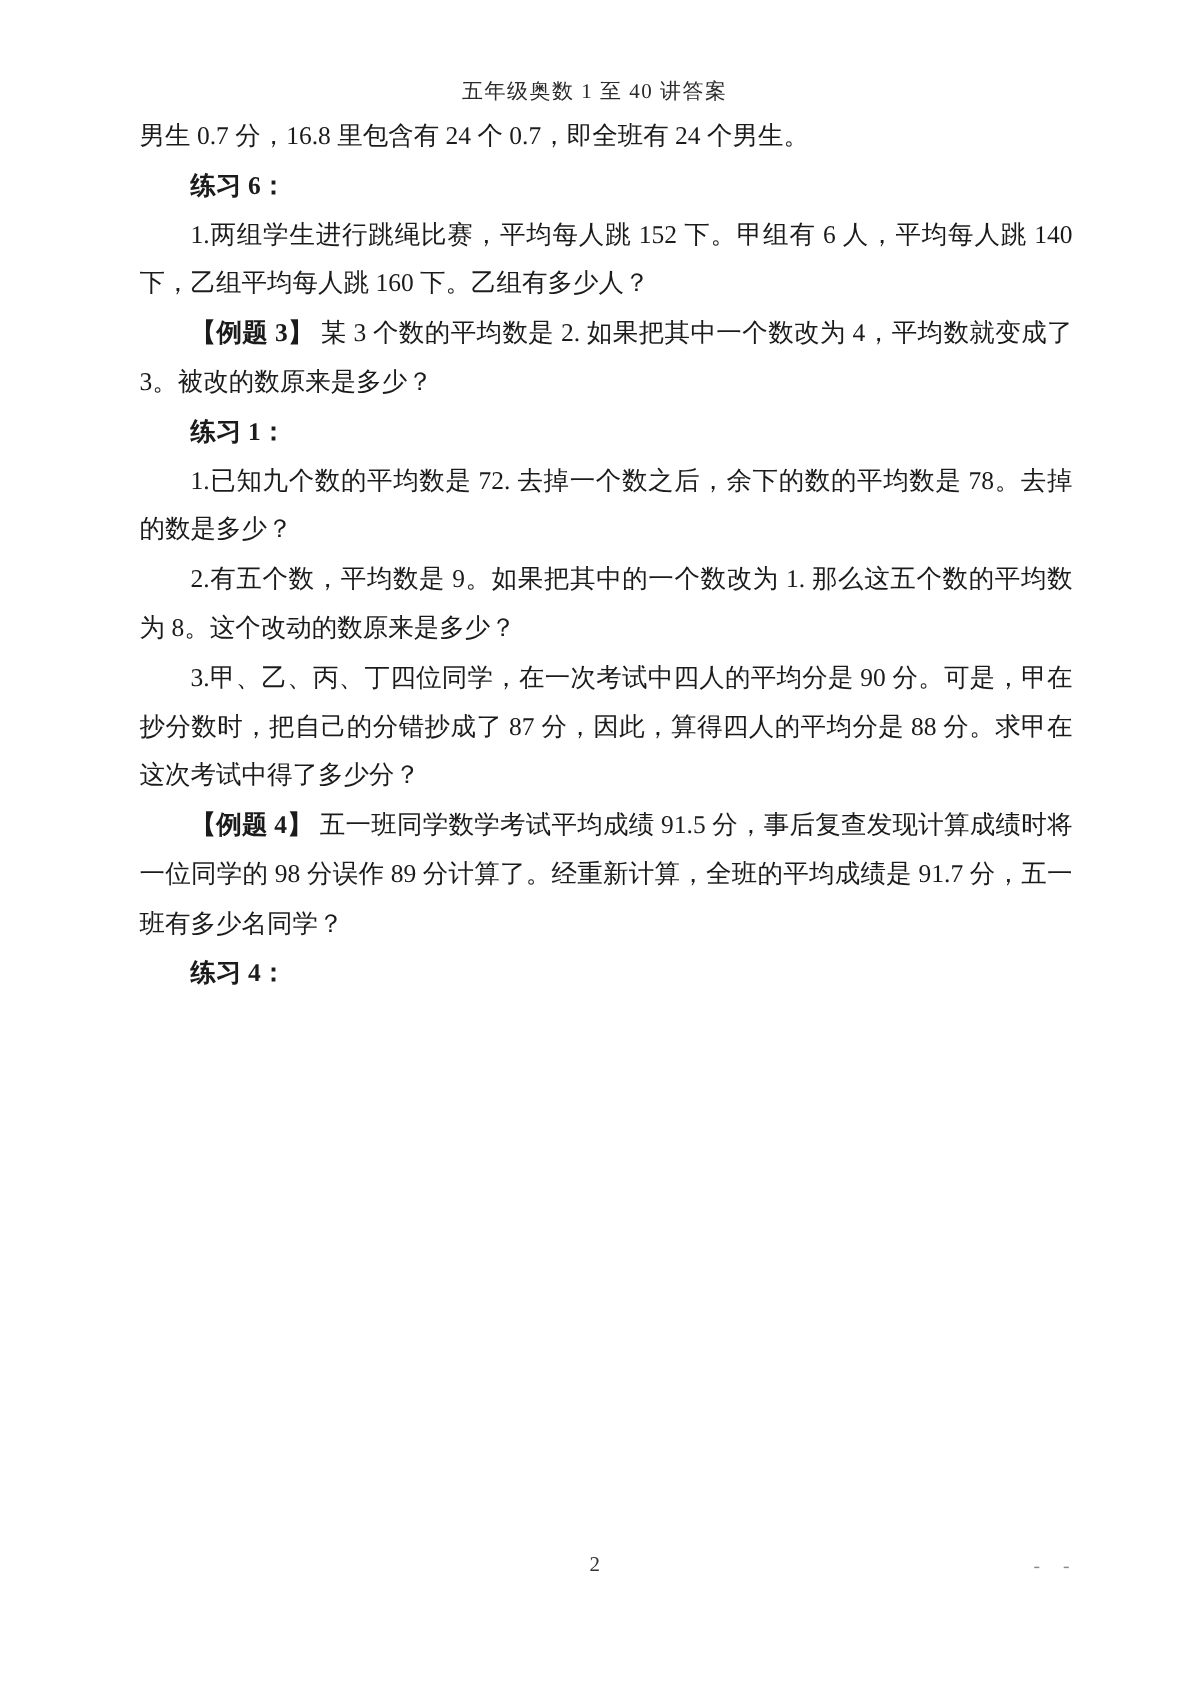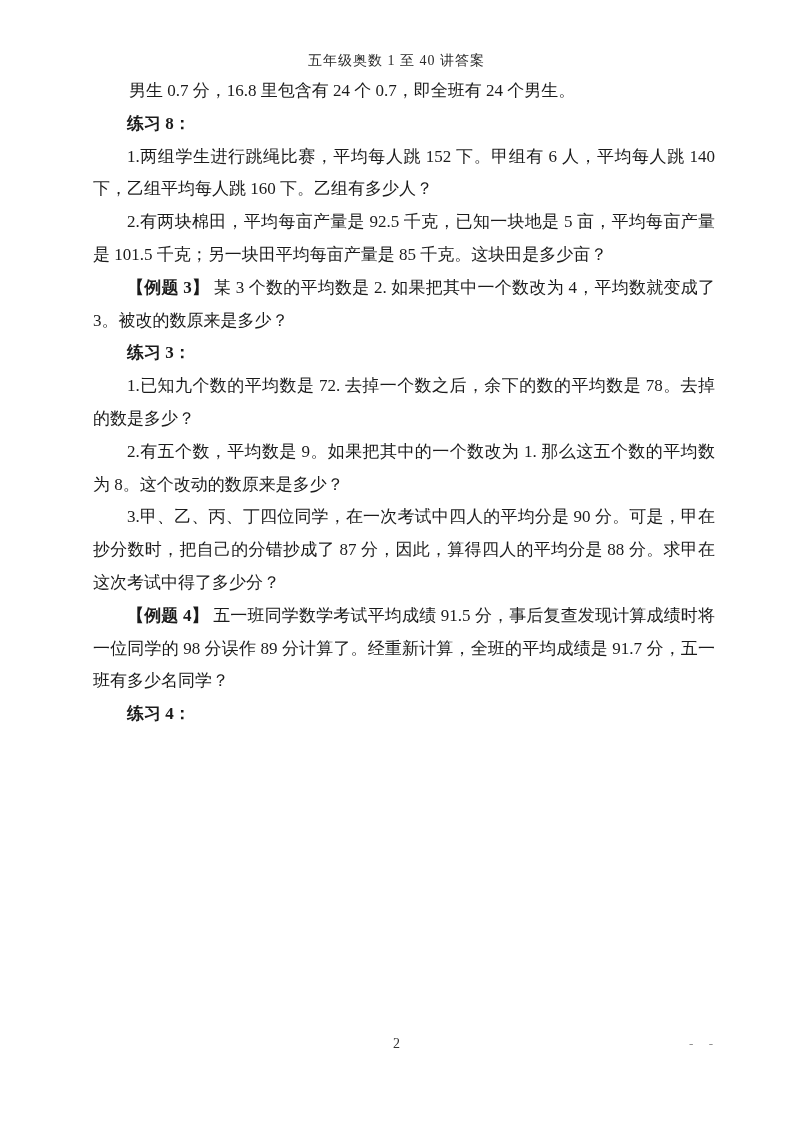--- a/index.html
+++ b/index.html
@@ -36,21 +36,20 @@
     line-height: 32.8px;
     text-align: justify;
   }
   .doc-body p {
     margin: 0;
     padding: 0;
     text-indent: 2em;
   }
   .doc-body p.no-indent {
     text-indent: 0;
-    margin-left: 36px;
   }
   .b {
     font-weight: bold;
   }
   .footer-page {
     position: absolute;
     top: 1036px;
     left: 0;
     width: 100%;
     text-align: center;
@@ -71,31 +70,30 @@
 
 <div class="page">
 
   <div class="doc-header">
     <span>五年级奥数 1 至 40 讲答案</span>
   </div>
 
   <div class="doc-body">
     <p class="no-indent"><span class="b"></span><span>男生 0.7 分，16.8 里包含有 24 个 0.7，即全班有 24 个男生。</span></p>
 
-    <p><span class="b">练习 8：</span><span></span></p>
+    <p><span class="b">练习 6：</span><span></span></p>
 
     <p><span class="b"></span><span>1.两组学生进行跳绳比赛，平均每人跳 152 下。甲组有 6 人，平均每人跳 140 下，乙组平均每人跳 160 下。乙组有多少人？</span></p>
 
-    <p><span class="b"></span><span>2.有两块棉田，平均每亩产量是 92.5 千克，已知一块地是 5 亩，平均每亩产量是 101.5 千克；另一块田平均每亩产量是 85 千克。这块田是多少亩？</span></p>
 
 
     <p><span class="b">【例题 3】</span><span> 某 3 个数的平均数是 2. 如果把其中一个数改为 4，平均数就变成了 3。被改的数原来是多少？</span></p>
 
 
-    <p><span class="b">练习 3：</span><span></span></p>
+    <p><span class="b">练习 1：</span><span></span></p>
 
     <p><span class="b"></span><span>1.已知九个数的平均数是 72. 去掉一个数之后，余下的数的平均数是 78。去掉的数是多少？</span></p>
 
     <p><span class="b"></span><span>2.有五个数，平均数是 9。如果把其中的一个数改为 1. 那么这五个数的平均数为 8。这个改动的数原来是多少？</span></p>
 
     <p><span class="b"></span><span>3.甲、乙、丙、丁四位同学，在一次考试中四人的平均分是 90 分。可是，甲在抄分数时，把自己的分错抄成了 87 分，因此，算得四人的平均分是 88 分。求甲在这次考试中得了多少分？</span></p>
 
     <p><span class="b">【例题 4】</span><span> 五一班同学数学考试平均成绩 91.5 分，事后复查发现计算成绩时将一位同学的 98 分误作 89 分计算了。经重新计算，全班的平均成绩是 91.7 分，五一班有多少名同学？</span></p>
 
 

